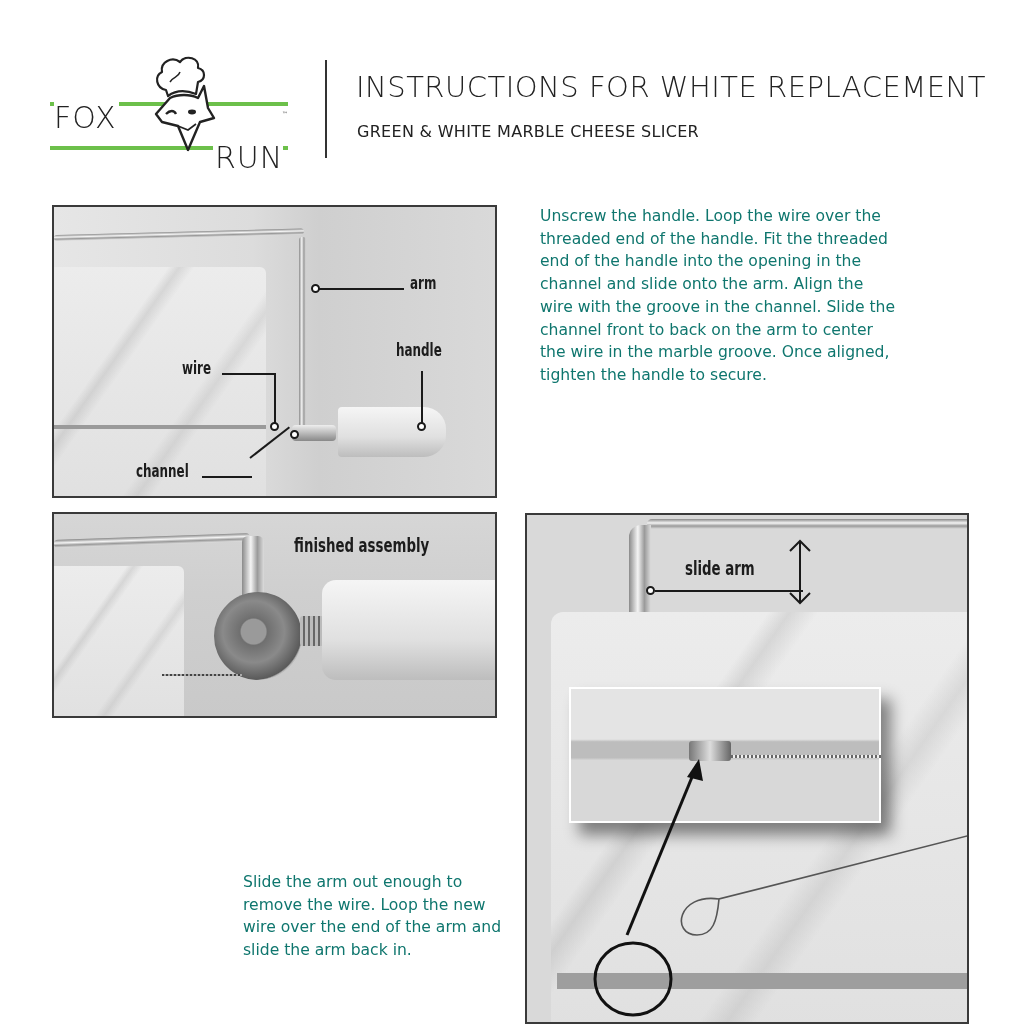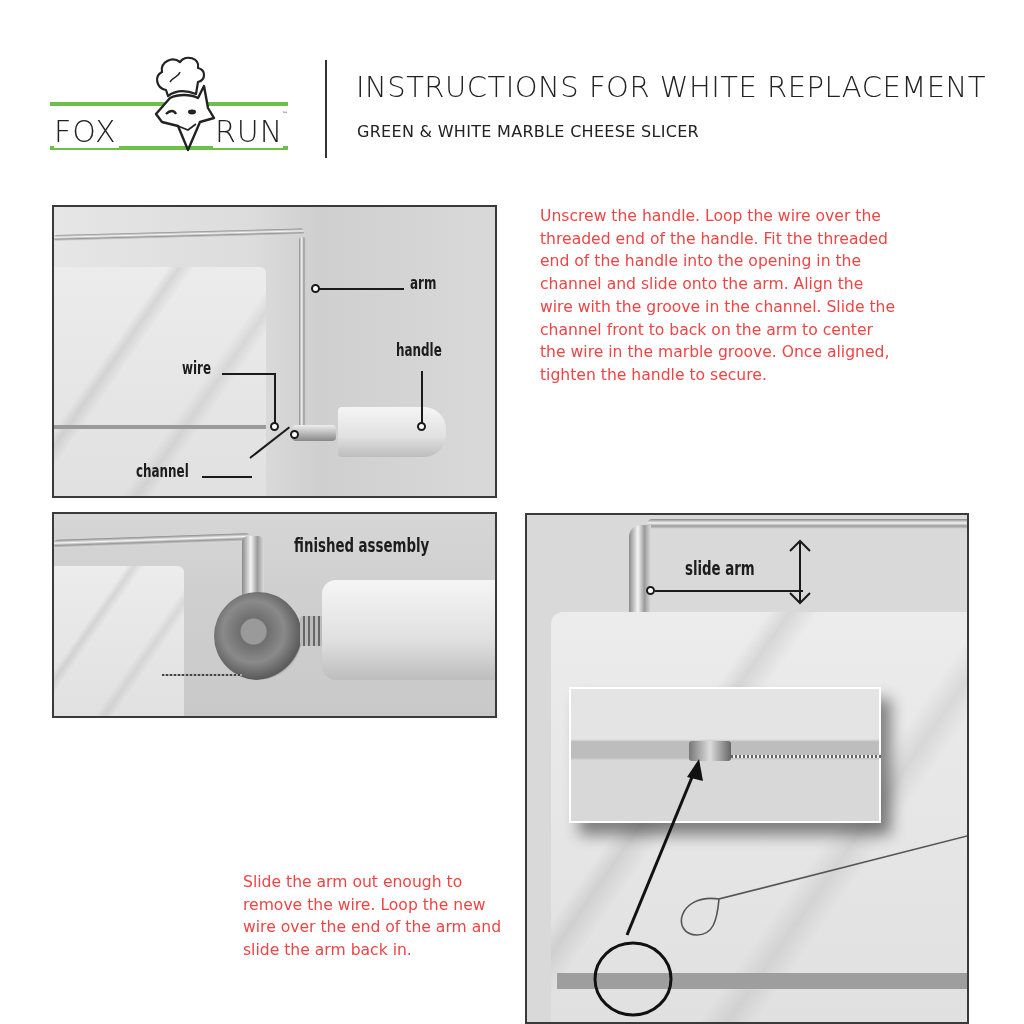--- a/index.html
+++ b/index.html
@@ -4,32 +4,32 @@
 <style>
   * { box-sizing: border-box; margin: 0; padding: 0; }
   html, body { width: 1024px; height: 1024px; background: #ffffff; overflow: hidden; }
   body { position: relative; font-family: "DejaVu Sans", sans-serif; color: #1f1f1f; }
 
   
   .logo { position: absolute; left: 48px; top: 52px; width: 244px; height: 110px; }
   .logo .bar { position: absolute; left: 2px; height: 4px; background: #6cc04a; }
   .logo .bar.top { top: 50px; width: 238px; }
   .logo .bar.bottom { top: 94px; width: 238px; }
-  .logo .word { position: absolute; top: 64px; font-family: "DejaVu Sans", sans-serif; font-size: 30px; letter-spacing: 1px; color: #222; font-weight: 300; background: #fff; line-height: 32px; }
+  .logo .word { position: absolute; top: 50px; font-family: "DejaVu Sans", sans-serif; font-size: 30px; letter-spacing: 1px; color: #222; font-weight: 300; background: #fff; line-height: 32px; }
   .logo .word.fox { left: 6px; padding-right: 2px; }
-  .logo .word.run { left: 165px; padding-left: 2px; }
+  .logo .word.run { left: 165px; padding-left: 2px; margin-top: 40px; }
   .logo .tm { position: absolute; left: 234px; top: 58px; font-size: 6px; color: #333; }
   .logo svg { position: absolute; left: 100px; top: 0; }
 
   .header-divider { position: absolute; left: 325px; top: 60px; width: 2px; height: 98px; background: #333; }
   .title { position: absolute; left: 356px; top: 70px; font-size: 29px; letter-spacing: 0.5px; color: #222; font-weight: 300; white-space: nowrap; }
   .subtitle { position: absolute; left: 357px; top: 122px; font-size: 16px; letter-spacing: 0.3px; color: #222; white-space: nowrap; }
 
   
-  .para { position: absolute; font-size: 15.6px; line-height: 22.7px; color: #ef4444; }
+  .para { position: absolute; font-size: 15.6px; line-height: 22.7px; color: #0f766e; }
   .para-1 { left: 540px; top: 205px; width: 360px; }
   .para-2 { left: 243px; top: 871px; width: 260px; }
 
   
   .photo { position: absolute; border: 2px solid #3a3a3a; overflow: hidden; background: #d8d8d8; }
   .photo-1 { left: 52px; top: 205px; width: 445px; height: 293px;
     background: linear-gradient(90deg, #e6e6e6 0%, #dcdcdc 45%, #cfcfcf 60%, #d9d9d9 100%); }
   .photo-2 { left: 52px; top: 512px; width: 445px; height: 206px;
     background: linear-gradient(180deg, #d6d6d6 0%, #cfcfcf 40%, #c9c9c9 100%); padding-left: 20px; }
   .photo-3 { left: 525px; top: 513px; width: 444px; height: 511px;

